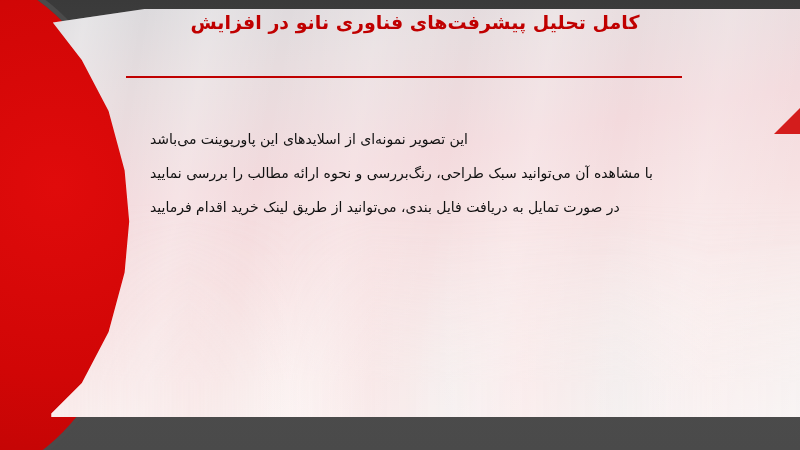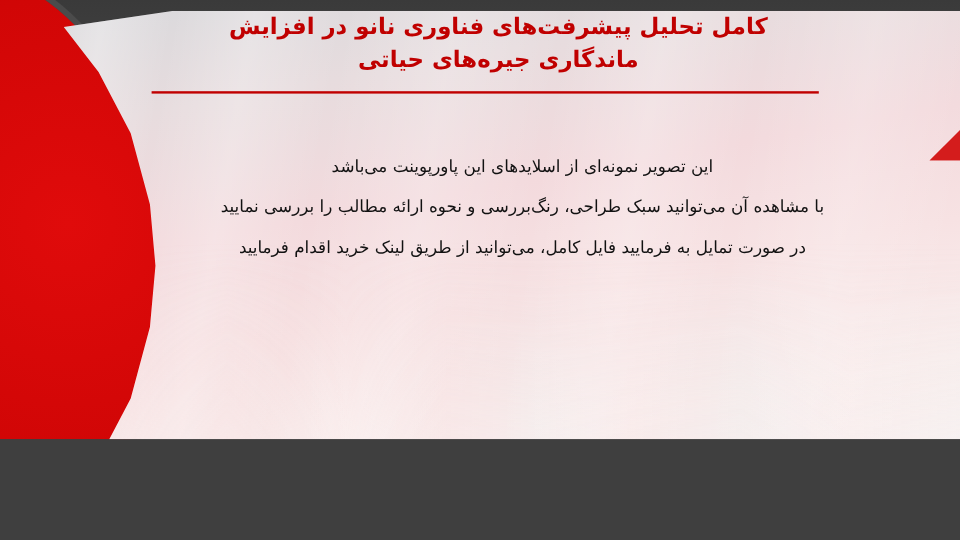--- a/index.html
+++ b/index.html
@@ -3,21 +3,21 @@
 <meta charset="utf-8">
 <style>
   html, body {
     margin: 0;
     padding: 0;
     background: #3f3f3f;
   }
   #slide {
     position: relative;
     width: 800px;
-    height: 366px;
+    height: 450px;
     overflow: hidden;
     background: #4a4a4a;
     font-family: "DejaVu Sans", "Liberation Sans", sans-serif;
   }
 
   
   .frame-bg {
     position: absolute;
     inset: 0;
     background: linear-gradient(180deg, #3a3a3a 0%, #4f4f4f 45%, #4a4a4a 100%);
@@ -135,21 +135,21 @@
     background: #c00000;
   }
 
   
   .body-block {
     position: absolute;
     top: 122px;
     right: 80px;
     width: 570px;
     direction: rtl;
-    text-align: center;
+    text-align: left;
   }
   .body-line {
     color: #111111;
     font-size: 14px;
     line-height: 34px;
     white-space: nowrap;
   }
 </style>
 </head>
 <body>
@@ -160,24 +160,23 @@
 
   <div class="red-ellipse"></div>
 
   <div class="panel"></div>
   <div class="panel-bands"></div>
 
   <div class="red-wedge"></div>
 
   <div class="title-block">
     <div class="title-line">کامل تحلیل پیشرفت‌های فناوری نانو در افزایش</div>
-    <div class="title-line">ماندگاری جیره‌های حیاتی</div>
   </div>
 
   <div class="title-rule"></div>
 
   <div class="body-block">
     <div class="body-line">این تصویر نمونه‌ای از اسلایدهای این پاورپوینت می‌باشد</div>
     <div class="body-line">با مشاهده آن می‌توانید سبک طراحی، رنگ‌بررسی و نحوه ارائه مطالب را بررسی نمایید</div>
-    <div class="body-line">در صورت تمایل به فرمایید فایل کامل، می‌توانید از طریق لینک خرید اقدام فرمایید</div>
+    <div class="body-line">در صورت تمایل به دریافت فایل بندی، می‌توانید از طریق لینک خرید اقدام فرمایید</div>
   </div>
 
 </div>
 
 </body></html>

